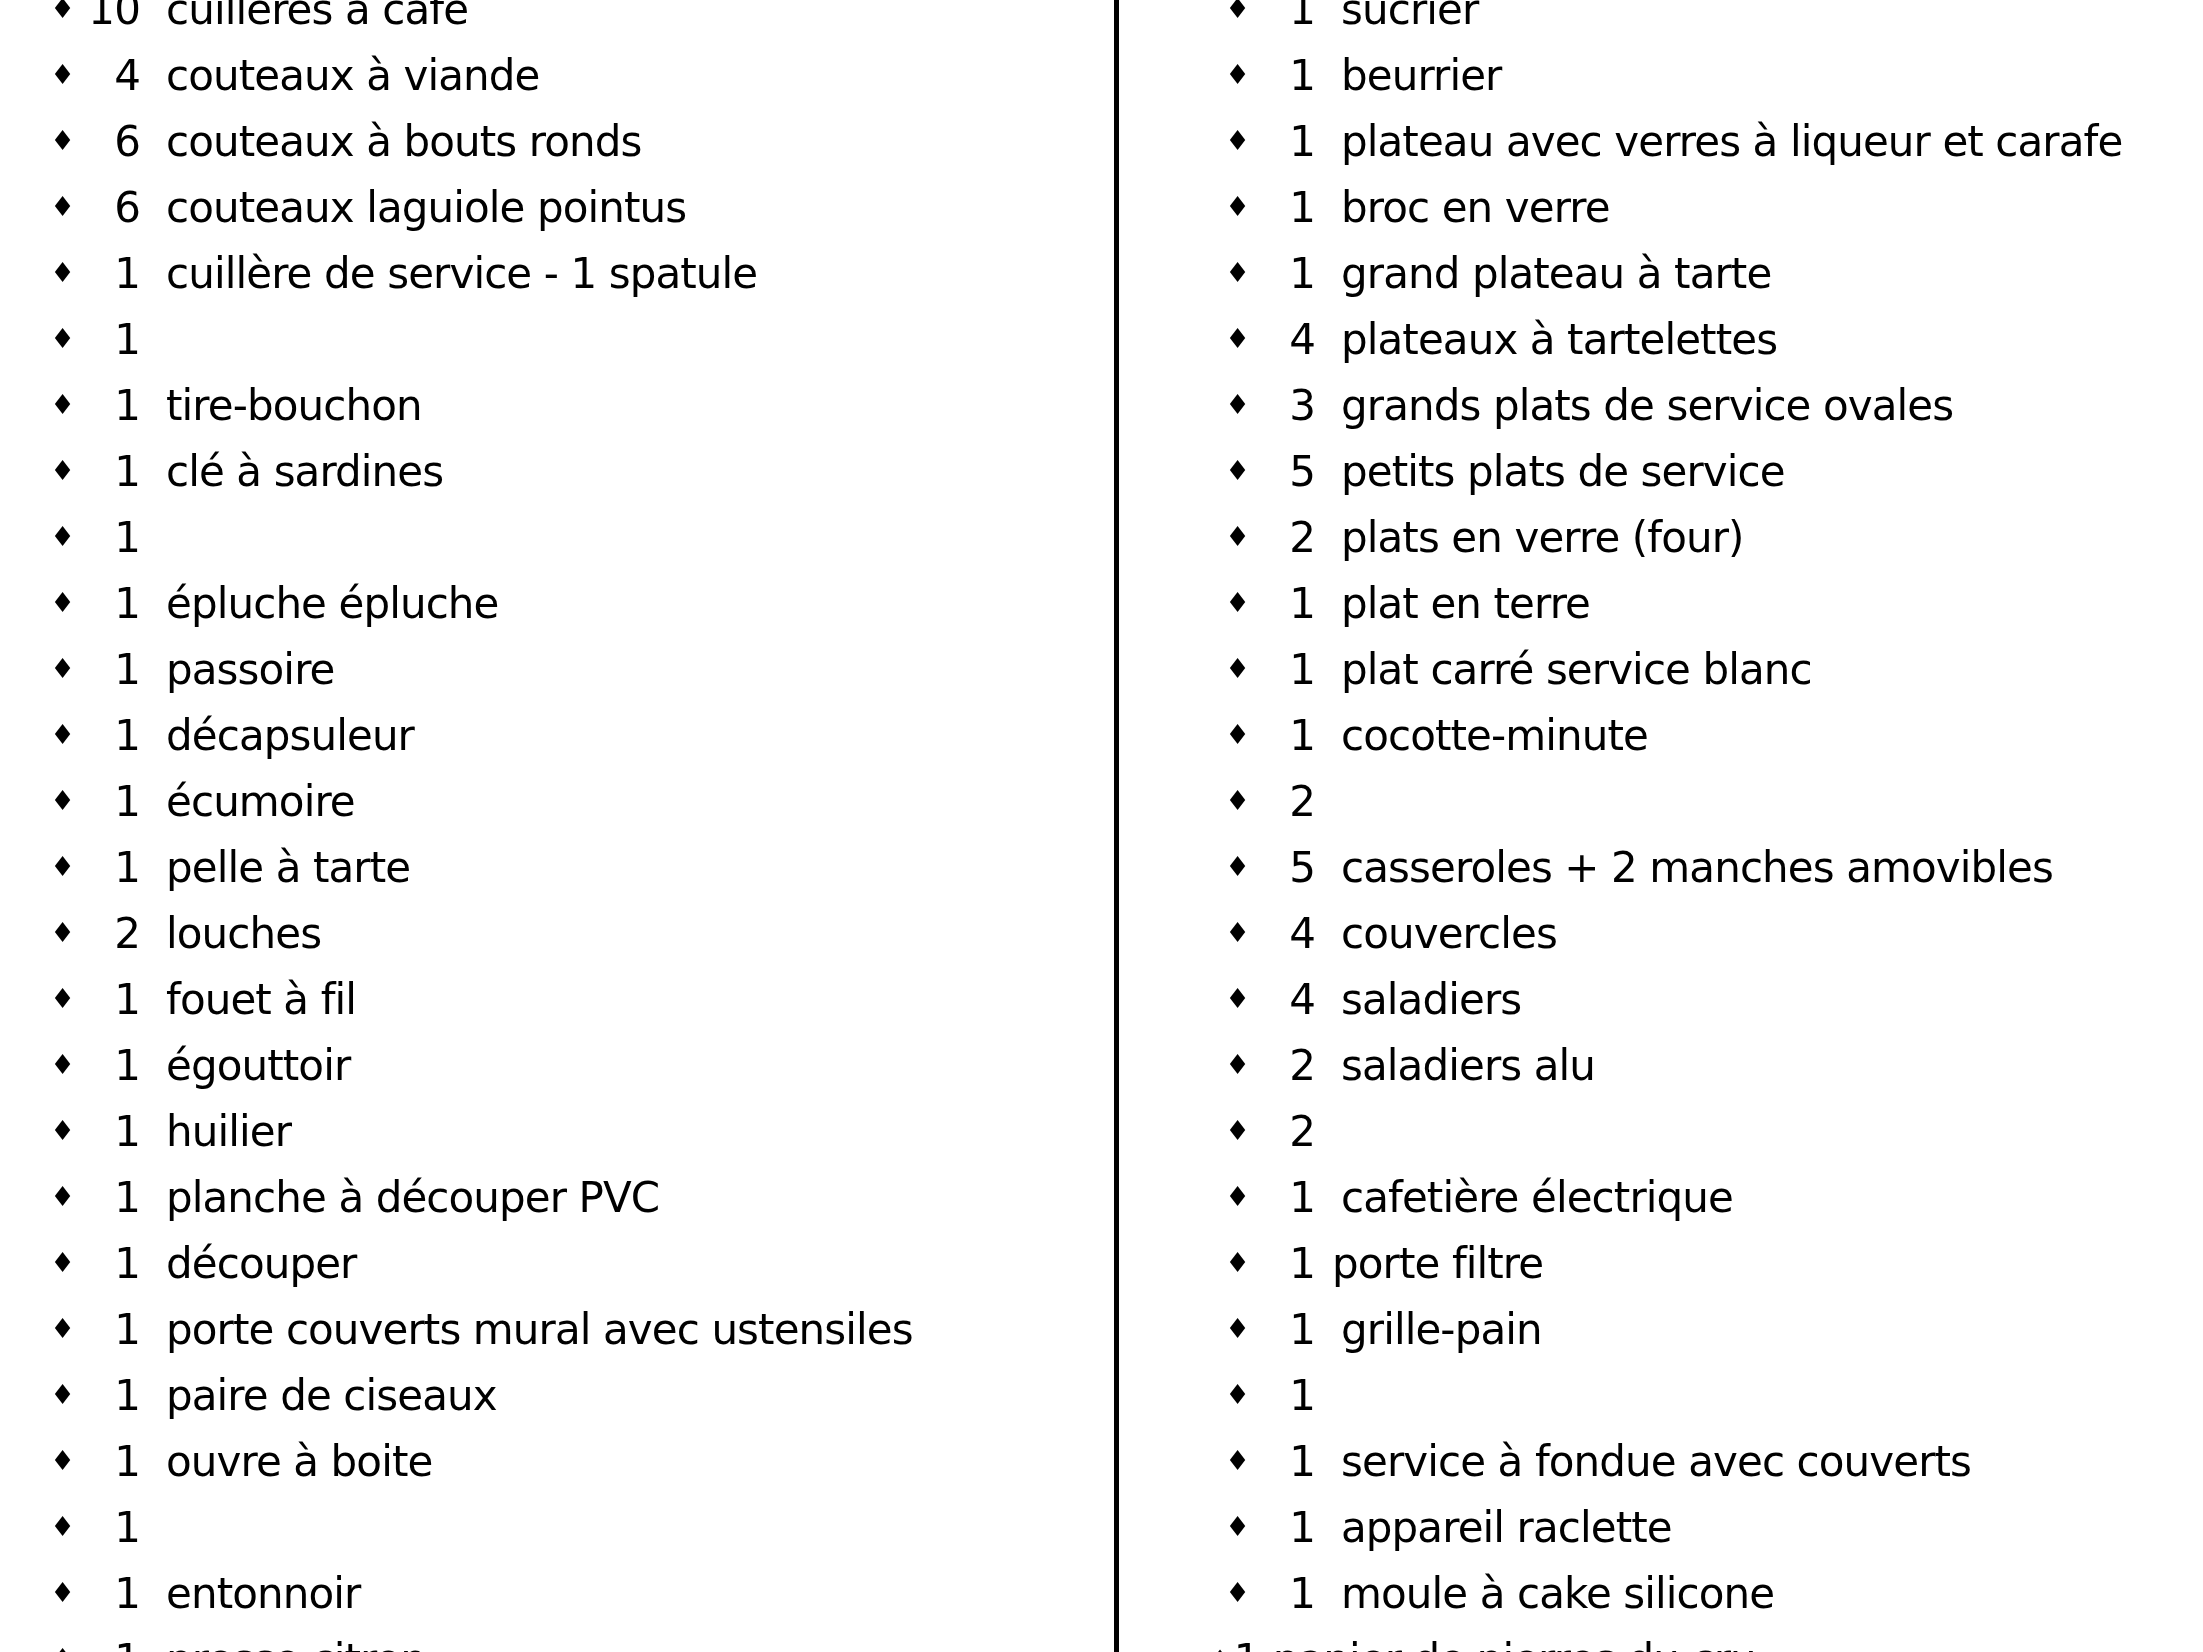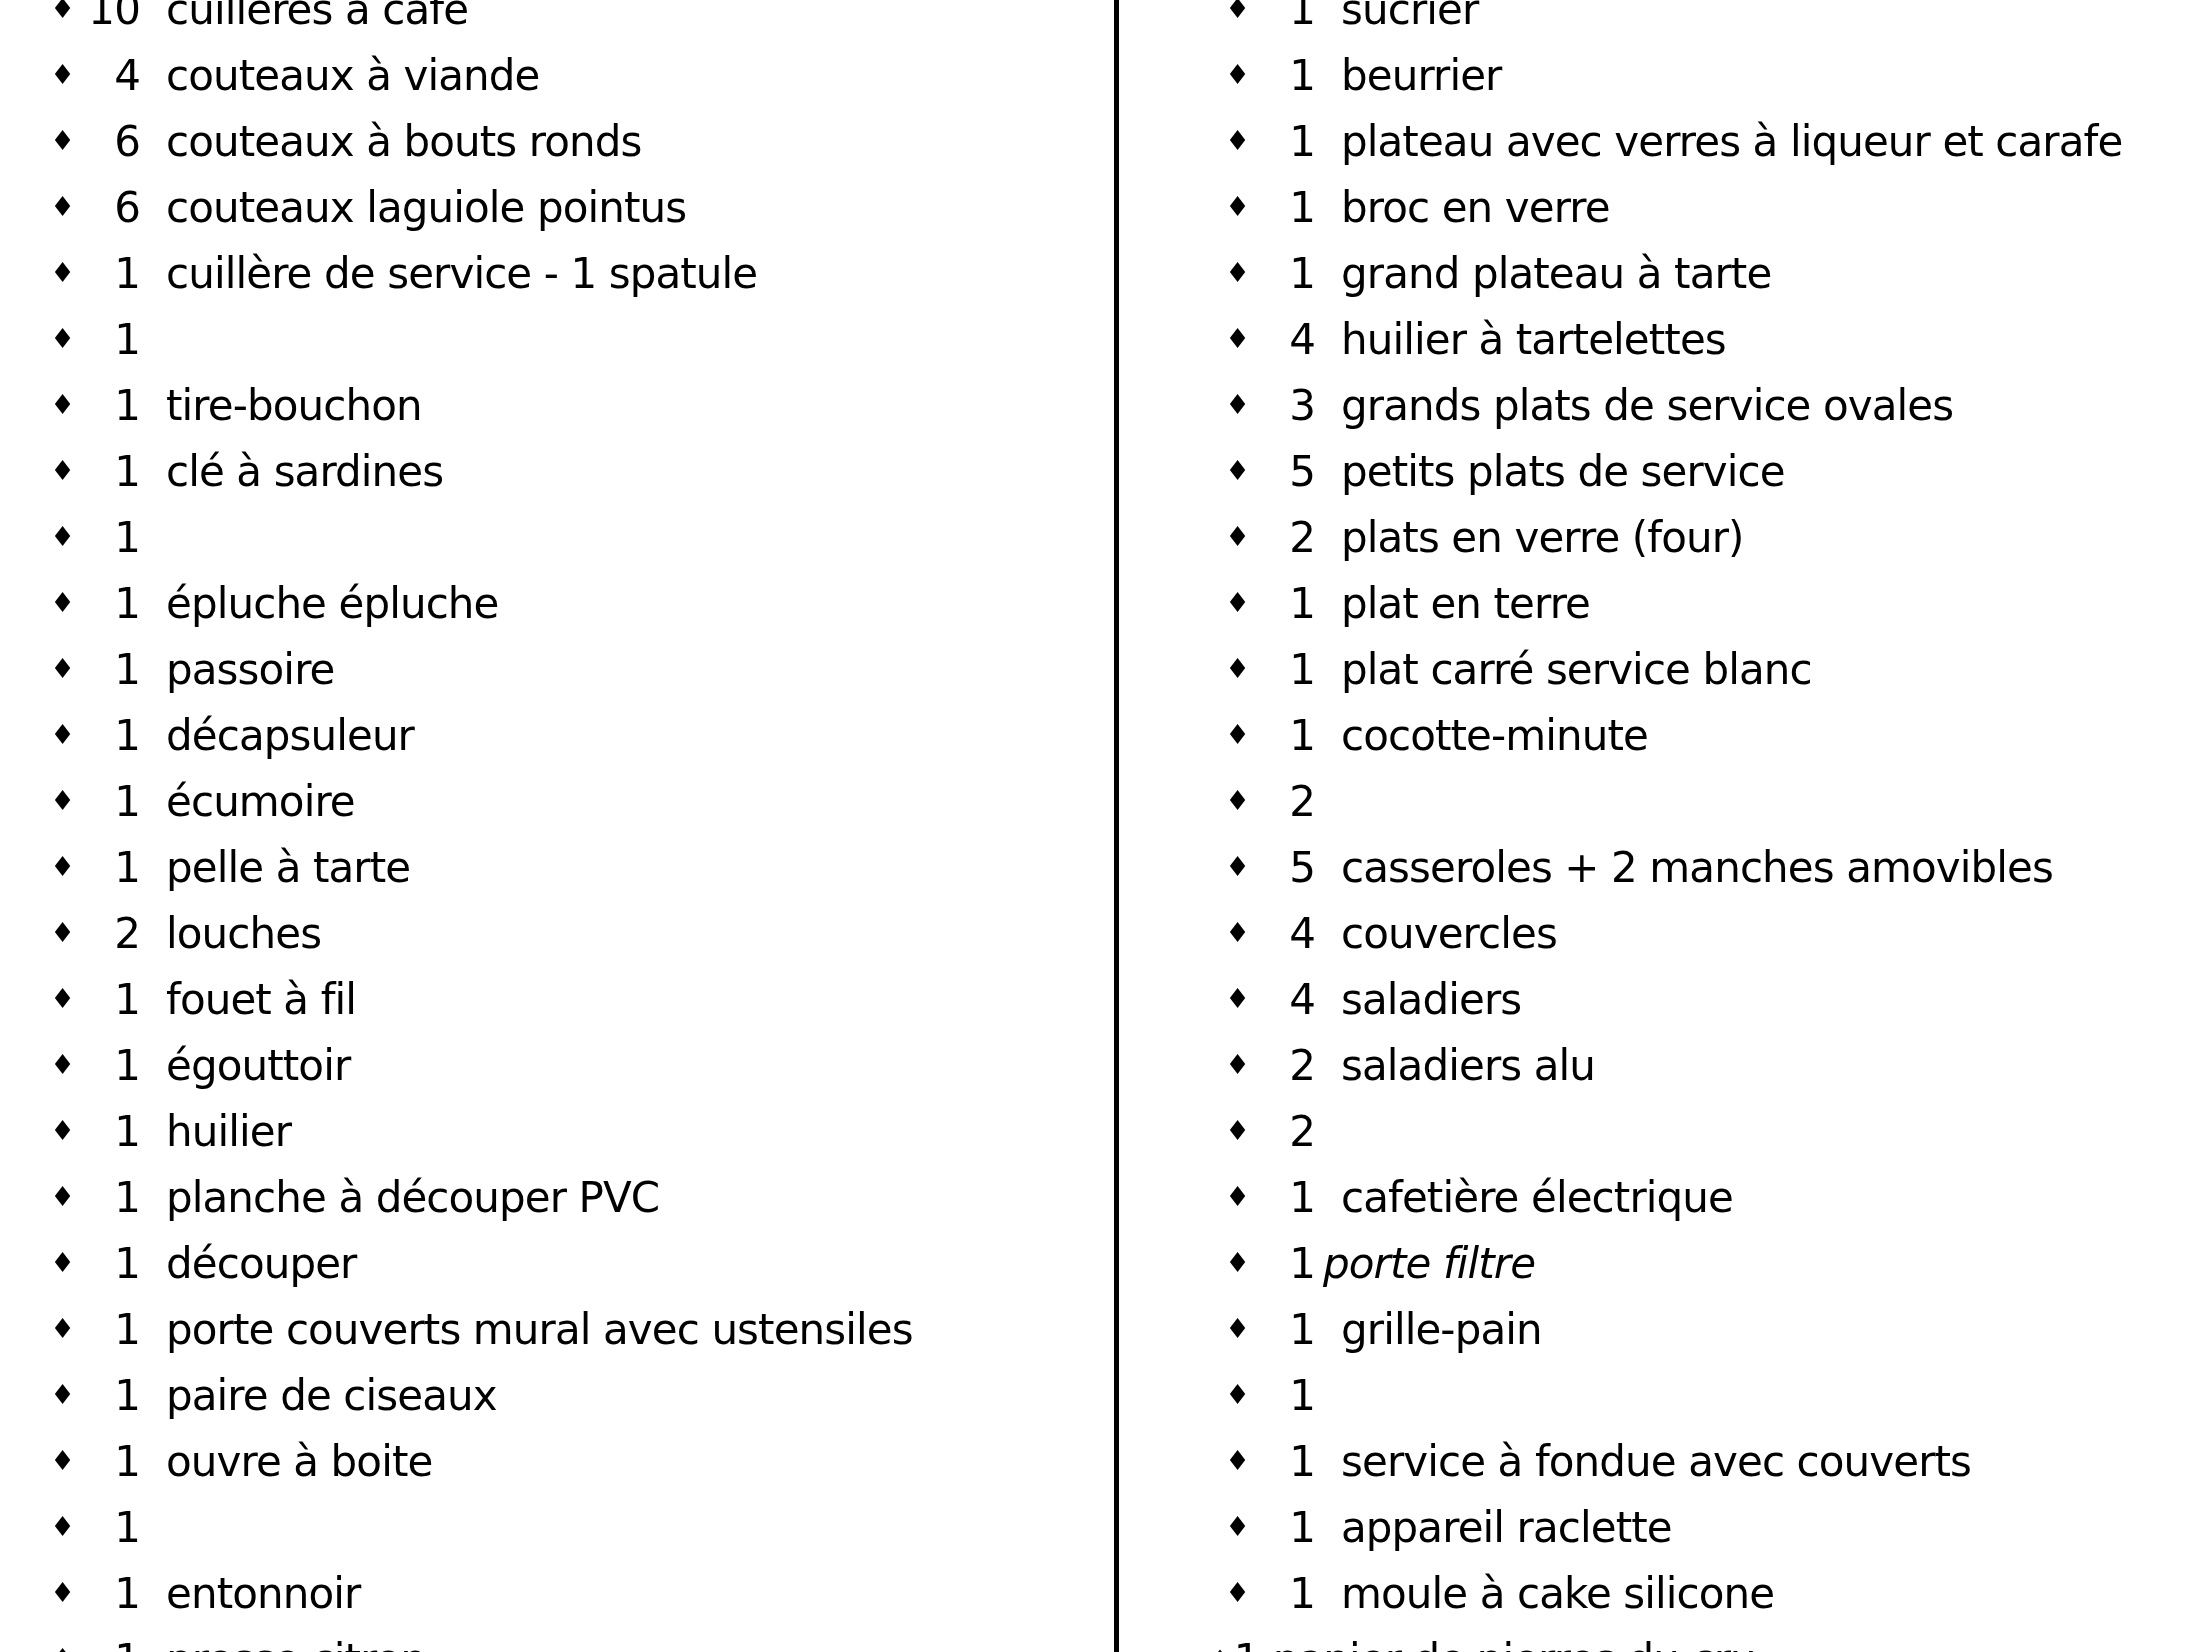--- a/index.html
+++ b/index.html
@@ -57,22 +57,21 @@
     font-size: 42px;
     letter-spacing: -0.9px;
   }
   .label {
     margin-left: 26px;
     font-size: 42px;
     letter-spacing: -0.9px;
   }
   
   .row.tight .label {
-    margin-left: 8px;
-    font-style: italic;
+    margin-left: 17px;
   }
   
   .row.compact {
     padding-left: 33px;
   }
   .row.compact .bullet {
     width: 24px;
     font-size: 24px;
   }
   .row.compact .qty {
@@ -242,21 +241,21 @@
     <span class="label">broc en verre</span>
   </div>
       <div class="row">
     <span class="bullet">♦</span>
     <span class="qty">1</span>
     <span class="label">grand plateau à tarte</span>
   </div>
       <div class="row">
     <span class="bullet">♦</span>
     <span class="qty">4</span>
-    <span class="label">huilier à tartelettes</span>
+    <span class="label">plateaux à tartelettes</span>
   </div>
       <div class="row">
     <span class="bullet">♦</span>
     <span class="qty">3</span>
     <span class="label">grands plats de service ovales</span>
   </div>
       <div class="row">
     <span class="bullet">♦</span>
     <span class="qty">5</span>
     <span class="label">petits plats de service</span>

